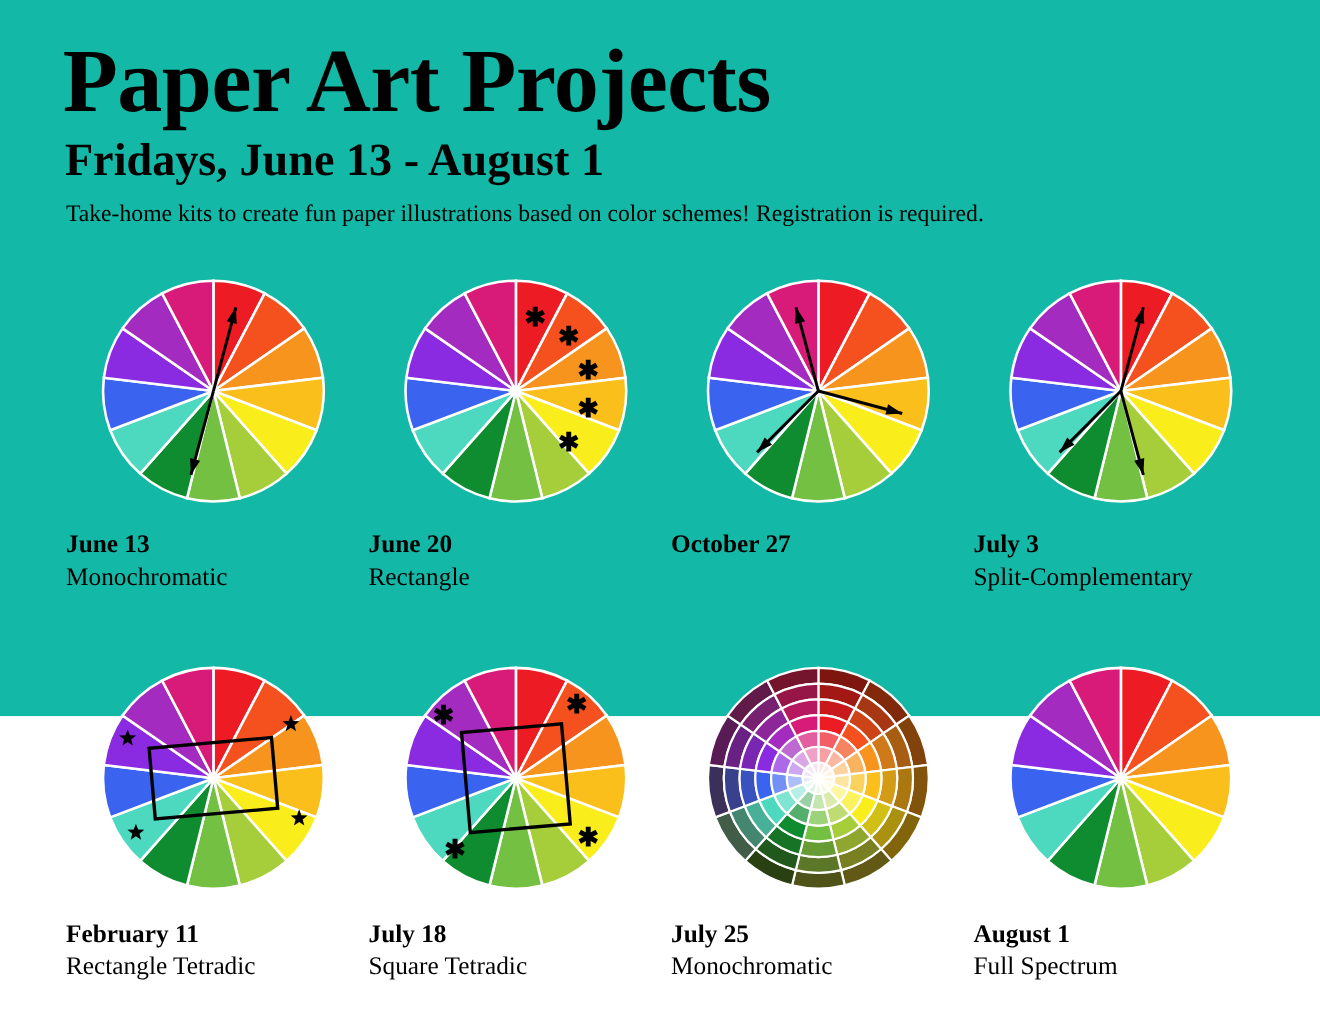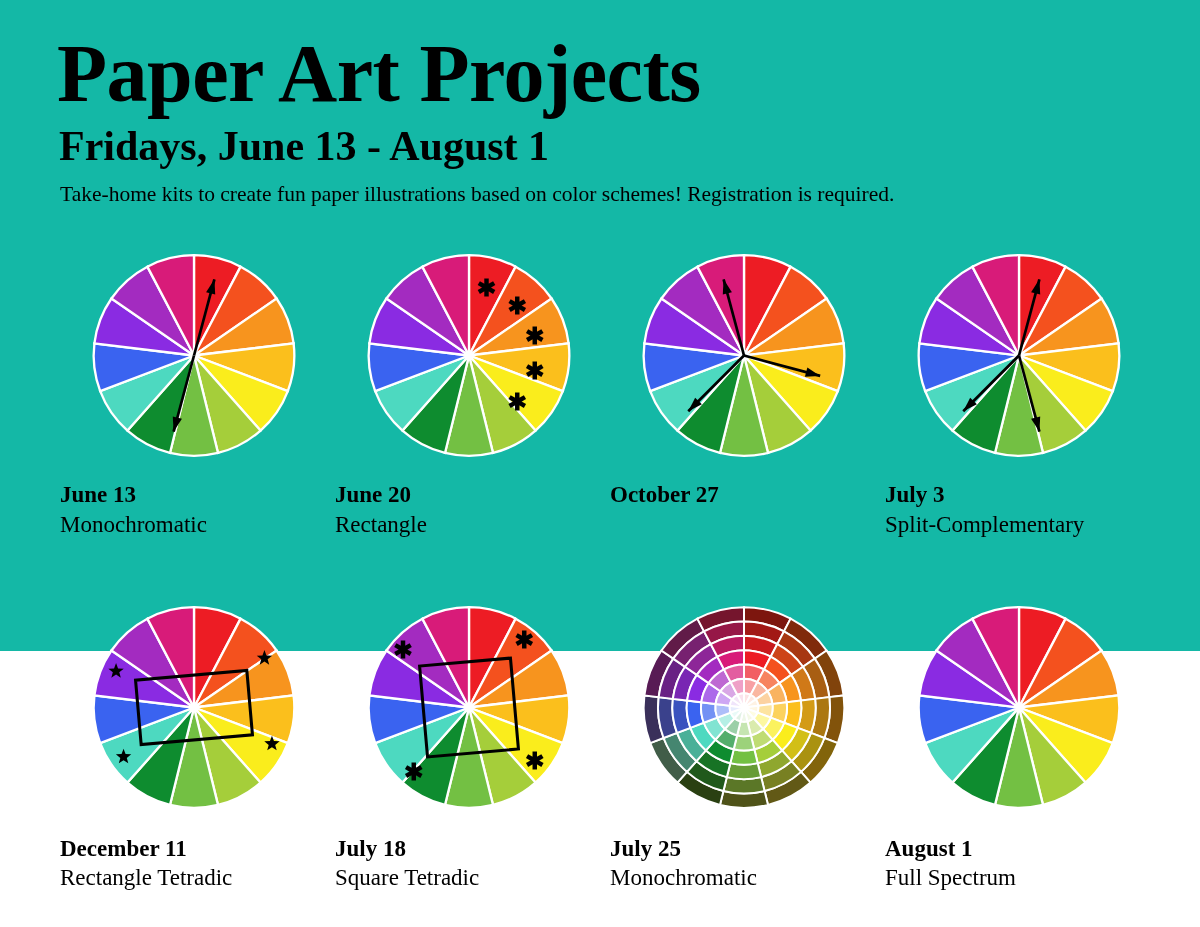--- a/index.html
+++ b/index.html
@@ -275,21 +275,21 @@
           <g class="wheel-overlay">
               <polygon points="178.9789471888074,78.70249658272468 185.2541606666388,150.42851484533037 61.021052811192604,161.29750341727532 54.745839333361204,89.57148515466966" fill="none" stroke="#000000" stroke-width="3.4"></polygon>
               <polygon points="198.6385962517432,55.93666211029958 200.8721802104546,61.86239753167478 207.19810489839958,62.15550916092505 202.2526110136648,66.11092668892438 203.92866352237544,72.21781505967411 198.6385962517432,68.73666211029958 193.34852898111095,72.21781505967411 195.0245814898216,66.11092668892438 190.0790876050868,62.15550916092505 196.4050122930318,61.86239753167478" fill="#000000"></polygon>
               <polygon points="207.00554755551838,151.57135312710716 209.23913151422977,157.49708854848237 215.56505620217476,157.79020017773263 210.61956231743997,161.74561770573195 212.29561482615063,167.8525060764817 207.00554755551838,164.37135312710717 201.71548028488613,167.8525060764817 203.39153279359678,161.74561770573195 198.446038908862,157.79020017773263 204.77196359680698,157.49708854848237" fill="#000000"></polygon>
               <polygon points="41.361403748256805,166.06333788970045 43.594987706968205,171.98907331107566 49.92091239491319,172.28218494032592 44.975418510178386,176.23760246832524 46.65147101888906,182.34449083907498 41.361403748256805,178.86333788970046 36.07133647762455,182.34449083907498 37.747388986335224,176.23760246832524 32.80189510160042,172.28218494032592 39.127819789545406,171.98907331107566" fill="#000000"></polygon>
               <polygon points="32.994452444481595,70.42864687289287 35.228036403192995,76.35438229426806 41.55396109113798,76.64749392351834 36.608467206403176,80.60291145151767 38.28451971511385,86.7097998222674 32.994452444481595,83.22864687289287 27.70438517384934,86.7097998222674 29.38043768256001,80.60291145151767 24.434943797825213,76.64749392351834 30.760868485770196,76.35438229426806" fill="#000000"></polygon>
             </g>
         </svg>
       </div>
       <div class="caption">
-        <div class="cap-date">December 11</div>
+        <div class="cap-date">February 11</div>
         <div class="cap-scheme">Rectangle Tetradic</div>
       </div>
     </div>
 
     <div class="cell row2">
       <div class="wheel-holder">
         <svg viewBox="0 0 240 240" width="230" height="215">
           <g class="wheel-segments">
               <path d="M 120 120 L 120 8 A 112 112 0 0 1 172.04899526890208 20.82892512684049 Z" fill="#ED1C24" stroke="#FFFFFF" stroke-width="2.6"></path>
               <path d="M 120 120 L 172.04899526890208 20.82892512684049 A 112 112 0 0 1 212.17419298008952 56.37674836611055 Z" fill="#F4511E" stroke="#FFFFFF" stroke-width="2.6"></path>

